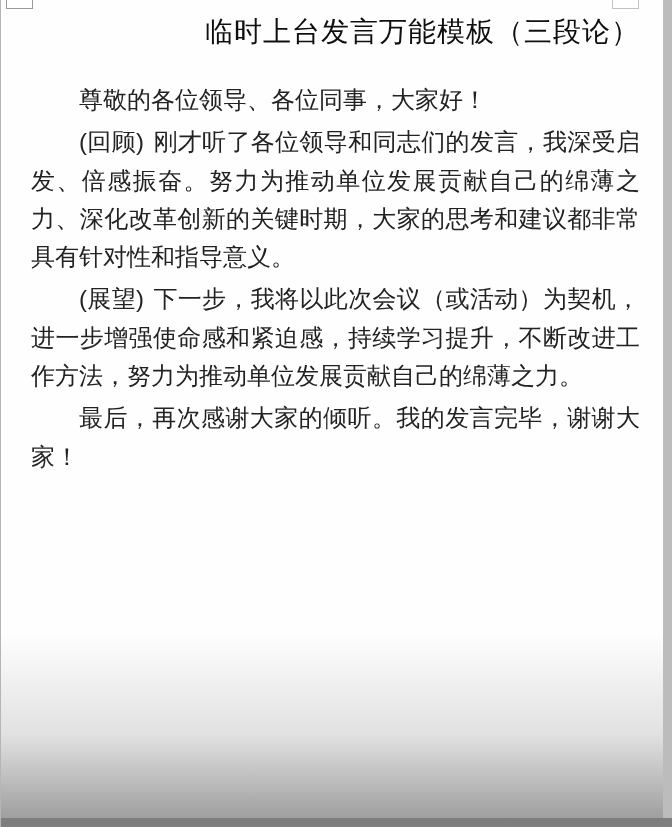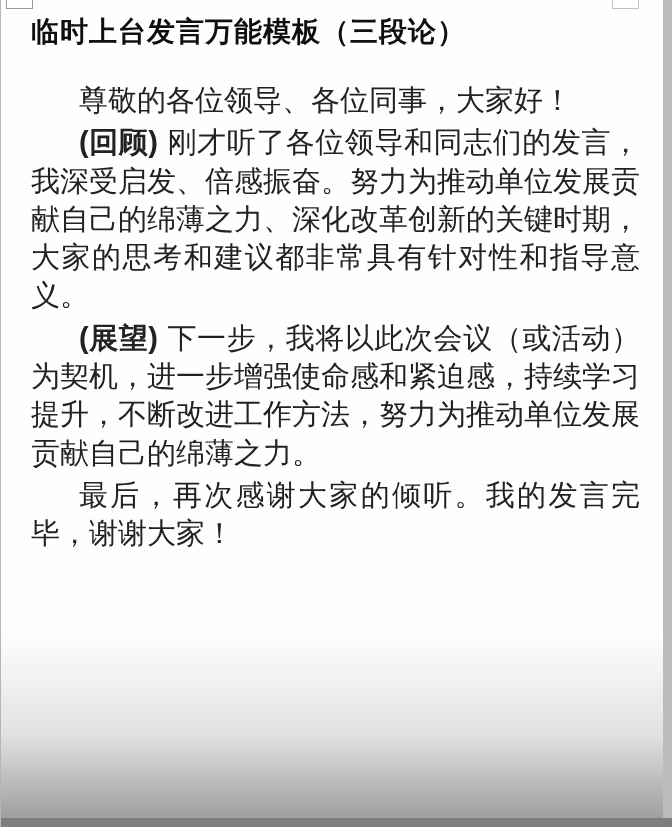--- a/index.html
+++ b/index.html
@@ -27,40 +27,40 @@
   .corner-box.tl { left: 5px; }
   .corner-box.tr { left: 611px; border-color: #c2c2c2; }
   .page {
     position: absolute;
     left: 0; top: 0; right: 0;
     box-sizing: border-box;
     padding: 10px 32px 0 30px;
   }
   .title {
     margin: 0 0 27px 0;
-    text-align: left;
+    text-align: right;
     font-family: "Liberation Sans", "DejaVu Sans", sans-serif;
-    font-weight: bold;
+    font-weight: normal;
     font-size: 28px;
     line-height: 44px;
     letter-spacing: 1px;
     color: var(--title, #0f0f0f);
   }
   .para {
     margin: 0 0 4px 0;
     text-indent: 48px;
-    font-size: 29px;
+    font-size: 24px;
     line-height: 38.3px;
     color: var(--text, #222222);
     text-align: justify;
     text-justify: inter-character;
   }
   .plabel {
     font-family: "Liberation Sans", "DejaVu Sans", sans-serif;
-    font-weight: bold;
+    font-weight: normal;
     letter-spacing: 0;
   }
   .plabel:not(:empty) { margin-right: 9px; }
   .bottom-fade {
     position: absolute;
     left: 0; right: 0; bottom: 9px;
     height: 185px;
     background: linear-gradient(to bottom,
       rgba(158,158,158,0) 0%,
       rgba(158,158,158,0.30) 55%,

